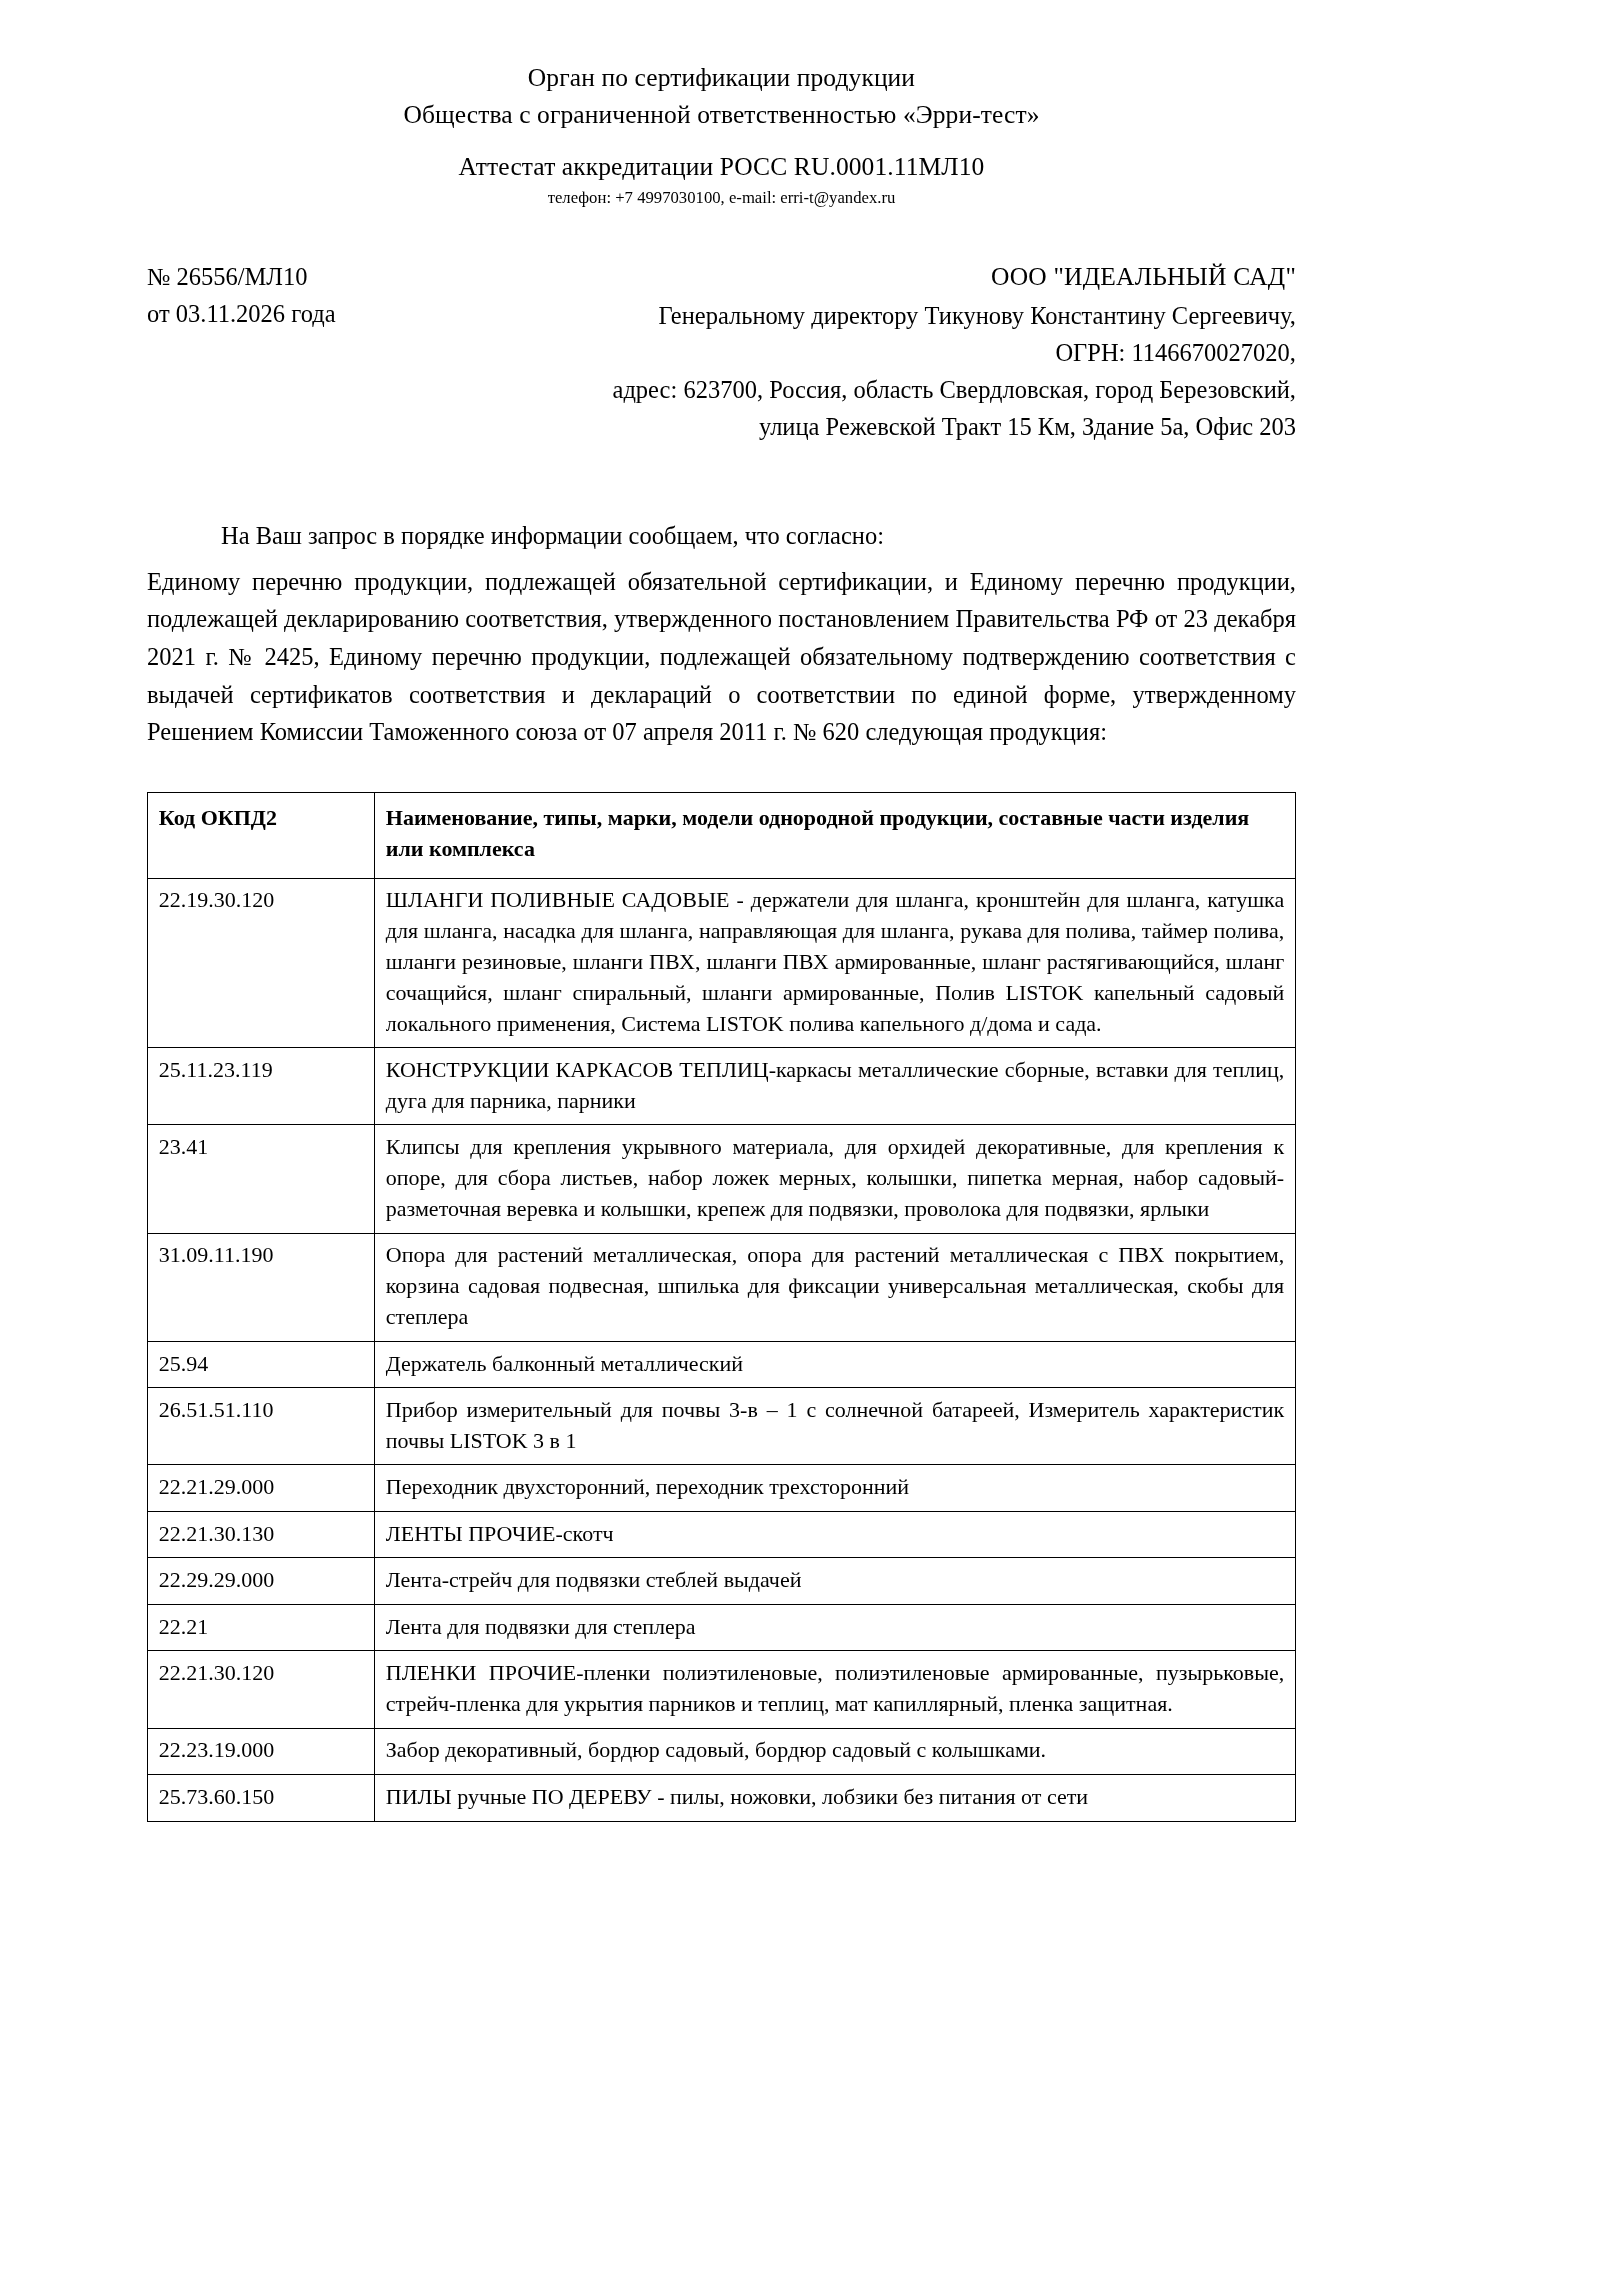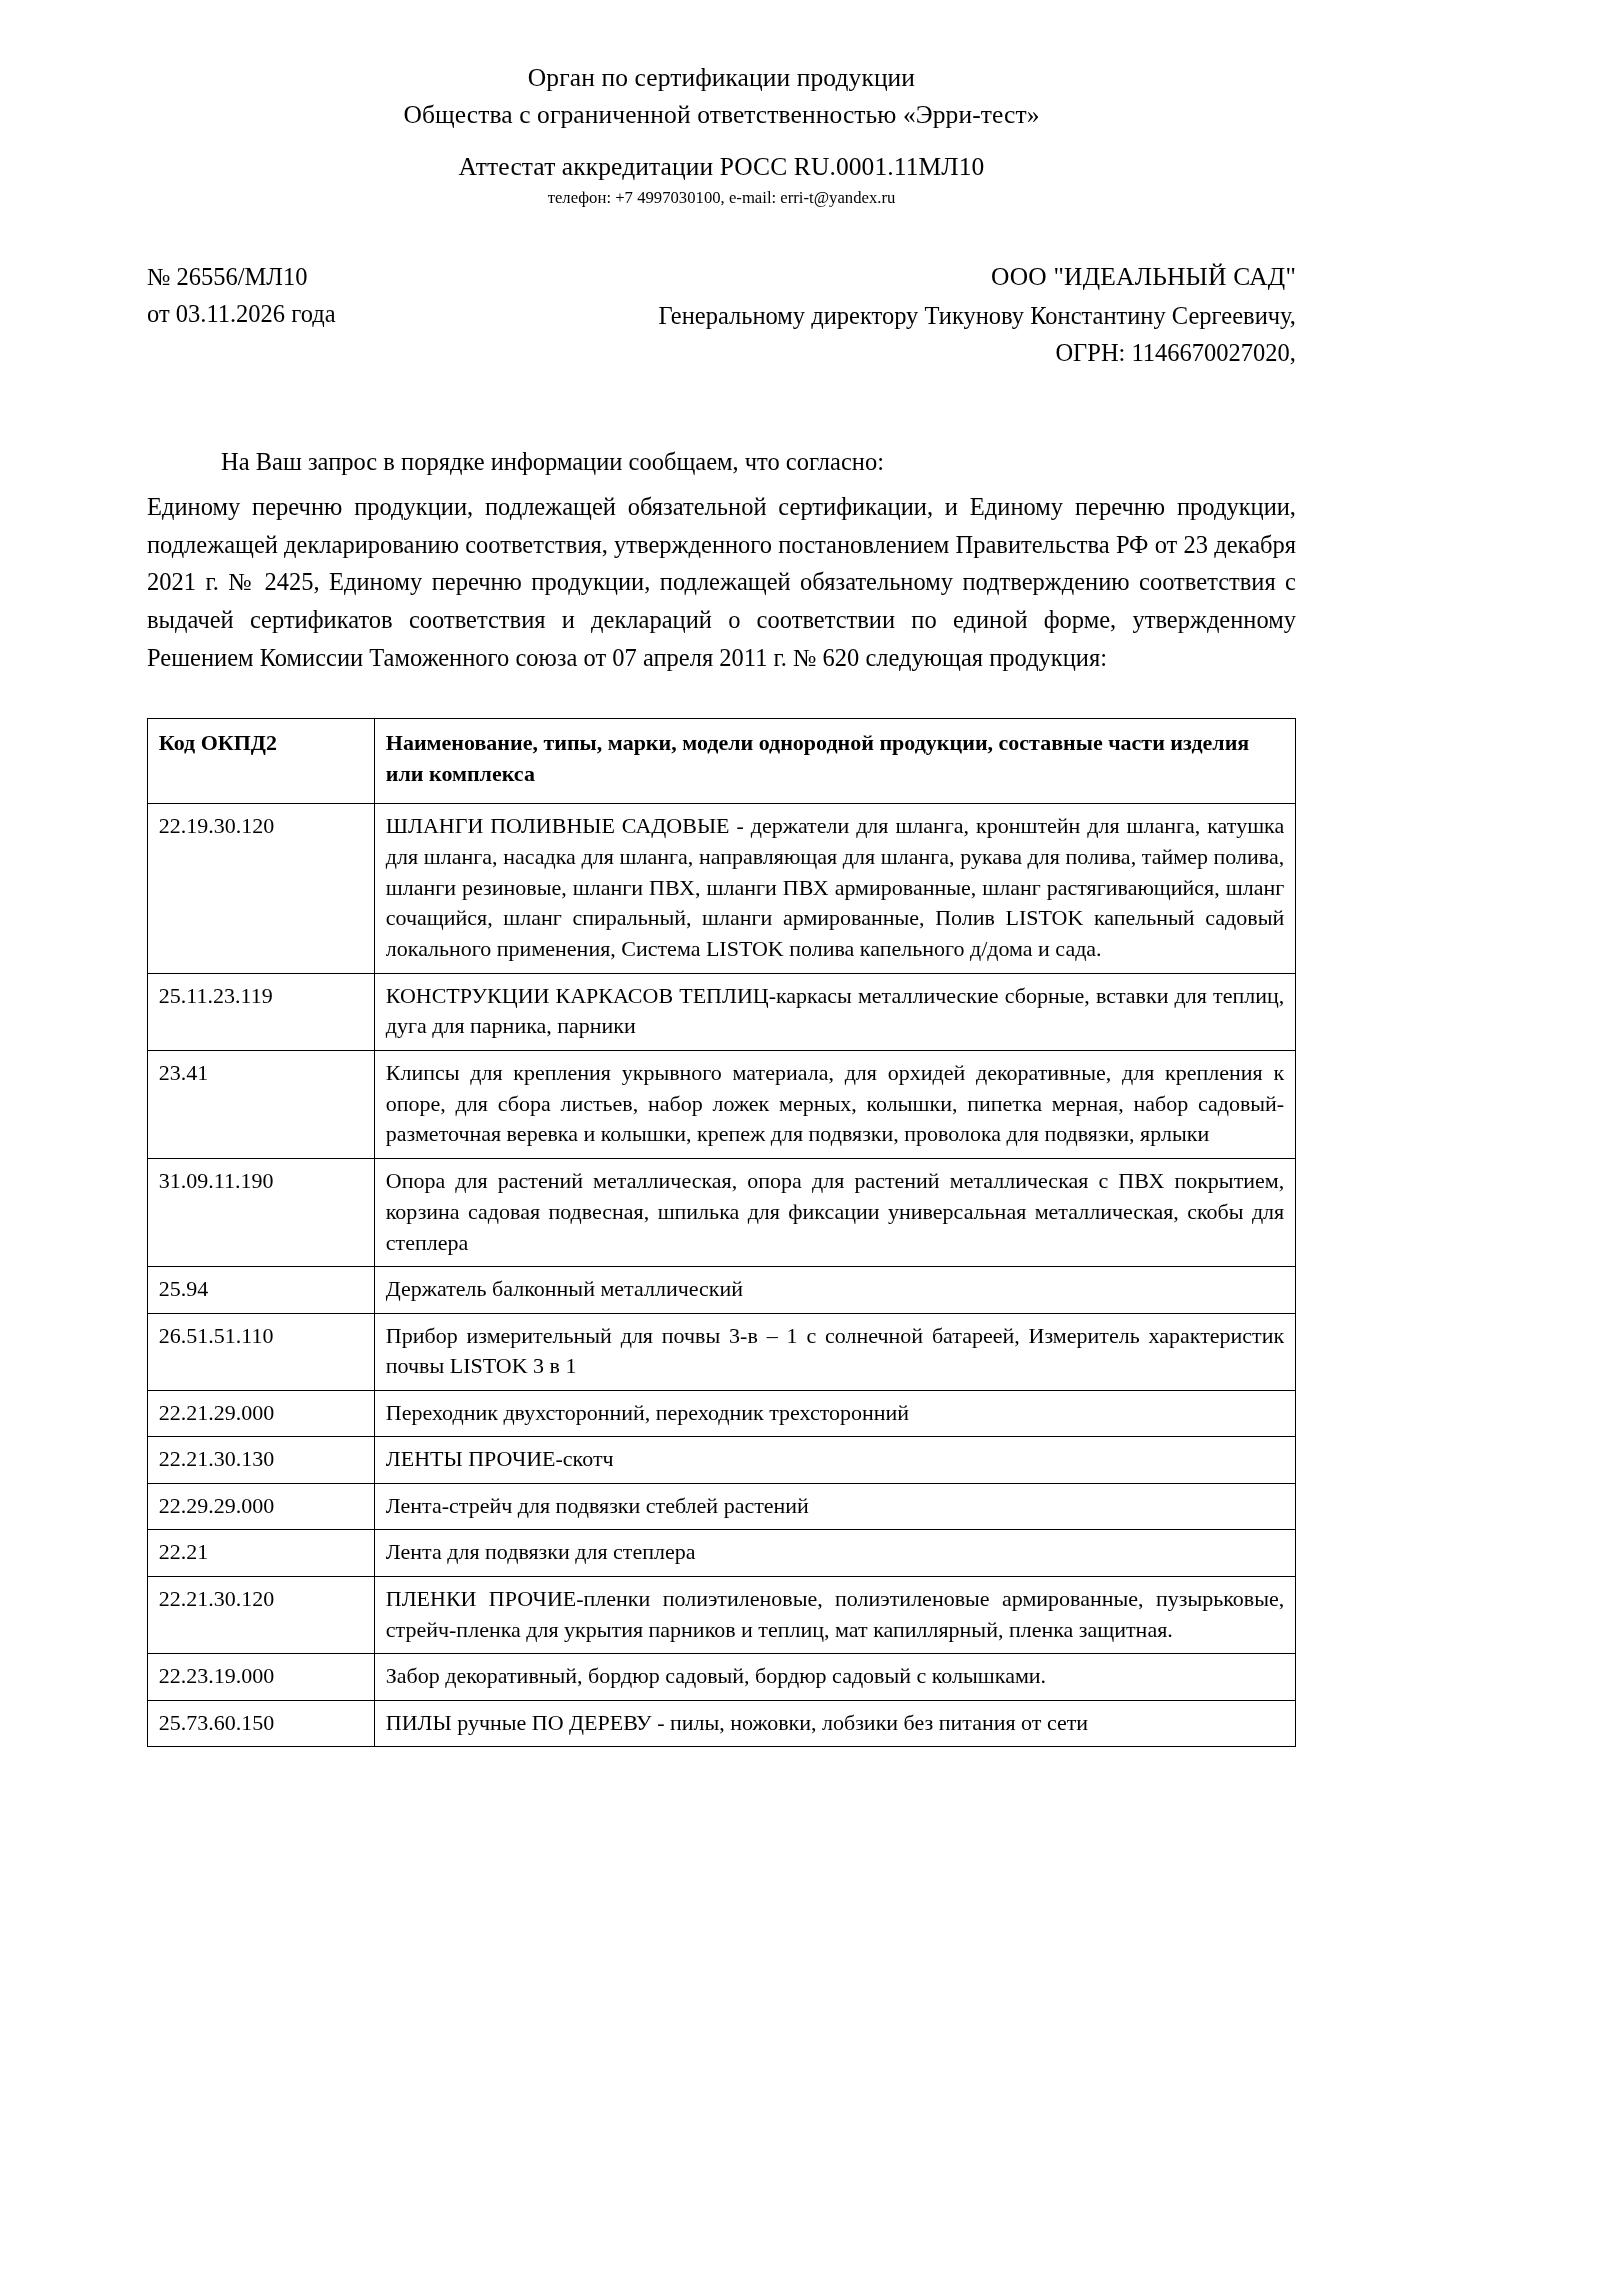--- a/index.html
+++ b/index.html
@@ -123,20 +123,21 @@
 
   <div class="ref-block">
     <div class="ref-left">
       <div>№ 26556/МЛ10</div>
       <div>от 03.11.2026 года</div>
     </div>
     <div class="ref-right">
       <div class="org">ООО "ИДЕАЛЬНЫЙ САД"</div>
       <div>Генеральному директору Тикунову Константину Сергеевичу,</div>
       <div>ОГРН: 1146670027020,</div>
+      <div>адрес: 623700, Россия, область Свердловская, город Березовский, улица Режевской Тракт 15 Км, Здание 5а, Офис 203</div>
     </div>
   </div>
 
   <div class="intro">На Ваш запрос в порядке информации сообщаем, что согласно:</div>
   <div class="body-par">Единому перечню продукции, подлежащей обязательной сертификации, и Единому перечню продукции, подлежащей декларированию соответствия, утвержденного постановлением Правительства РФ от 23 декабря 2021 г. № 2425, Единому перечню продукции, подлежащей обязательному подтверждению соответствия с выдачей сертификатов соответствия и деклараций о соответствии по единой форме, утвержденному Решением Комиссии Таможенного союза от 07 апреля 2011 г. № 620 следующая продукция:</div>
 
   <table class="products">
     <colgroup>
         <col style="width:227px">
         <col>
@@ -173,21 +174,21 @@
       <tr>
         <td class="code">22.21.29.000</td>
         <td class="desc nojust">Переходник двухсторонний, переходник трехсторонний</td>
       </tr>
       <tr>
         <td class="code">22.21.30.130</td>
         <td class="desc nojust">ЛЕНТЫ ПРОЧИЕ-скотч</td>
       </tr>
       <tr>
         <td class="code">22.29.29.000</td>
-        <td class="desc nojust">Лента-стрейч для подвязки стеблей растений</td>
+        <td class="desc nojust">Лента-стрейч для подвязки стеблей выдачей</td>
       </tr>
       <tr>
         <td class="code">22.21</td>
         <td class="desc nojust">Лента для подвязки для степлера</td>
       </tr>
       <tr>
         <td class="code">22.21.30.120</td>
         <td class="desc">ПЛЕНКИ ПРОЧИЕ-пленки полиэтиленовые, полиэтиленовые армированные, пузырьковые, стрейч-пленка для укрытия парников и теплиц, мат капиллярный, пленка защитная.</td>
       </tr>
       <tr>

